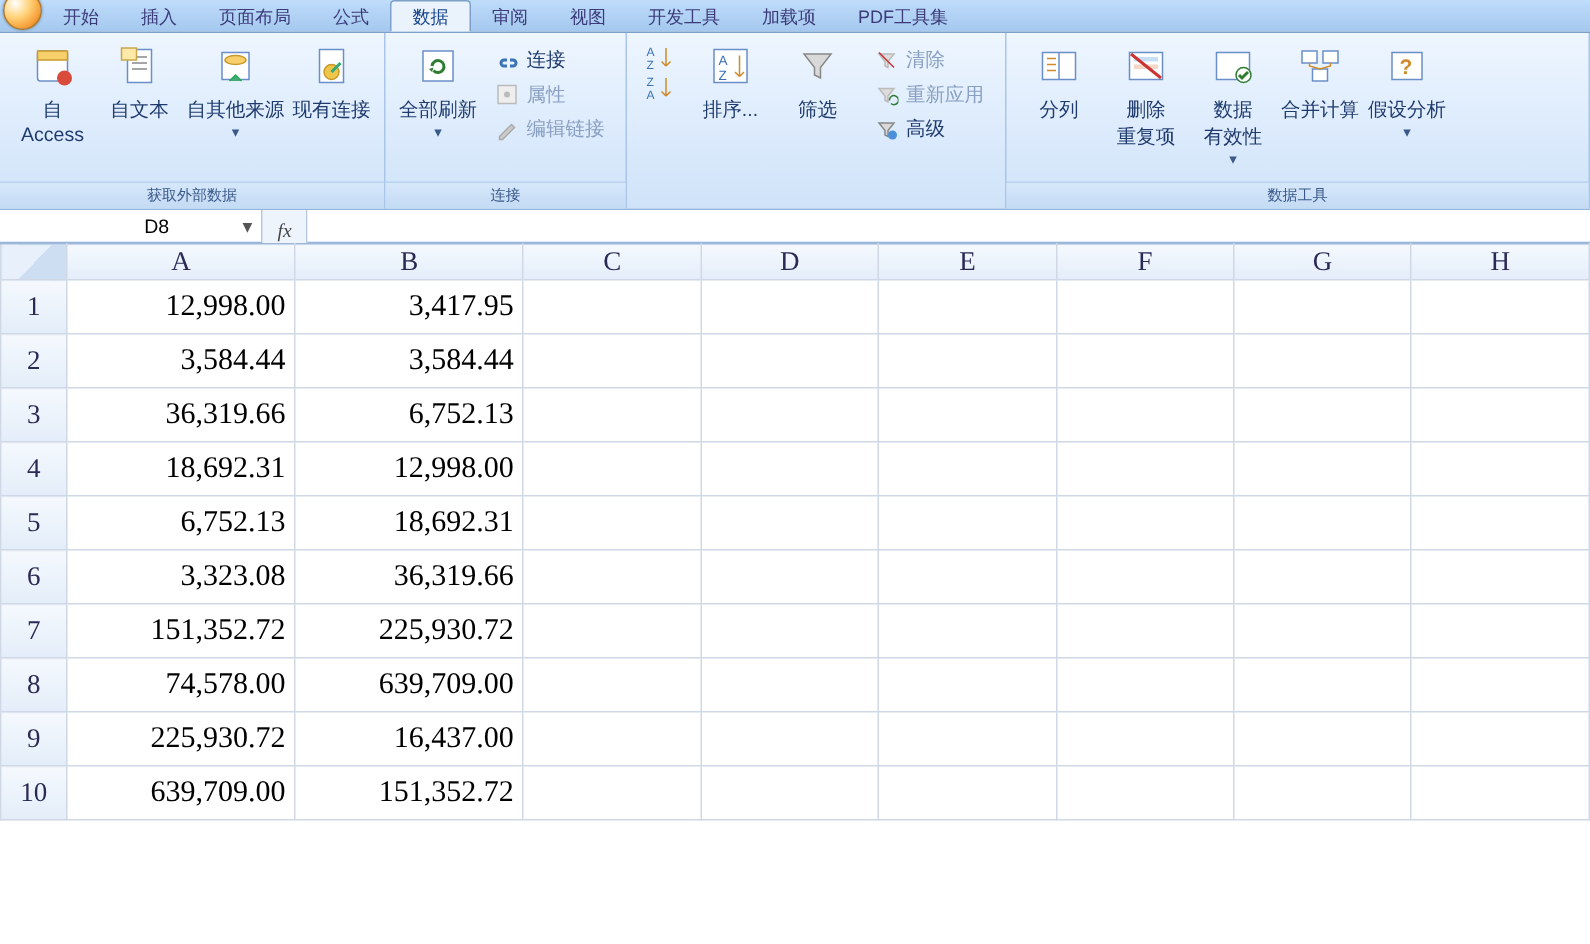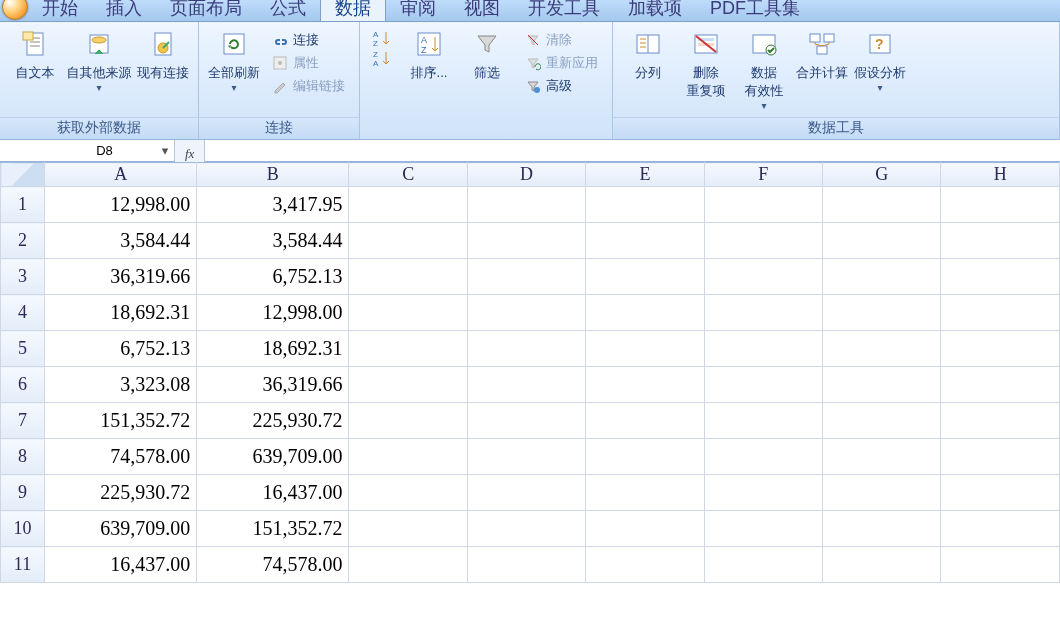--- a/index.html
+++ b/index.html
@@ -12,21 +12,21 @@
     background:#fff;
   }
   
   .menu-bar {
     display:flex;
     align-items:flex-end;
     height:22px;
     background: linear-gradient(#bfdcfb,#a4c8ee);
     border-bottom:1px solid #7e9fc9;
     padding-left:28px;
-    font-size:18px;
+    font-size:12px;
     color:#3b3b7a;
   }
   .menu-tab {
     padding:2px 14px 1px;
     cursor:pointer;
     white-space:nowrap;
   }
   .menu-tab.active {
     background:#eaf3fc;
     border:1px solid #7e9fc9;
@@ -56,21 +56,21 @@
     flex-direction:column;
     padding:4px 6px 0;
   }
   .ribbon-group-body {
     display:flex;
     align-items:flex-start;
     flex:1;
   }
   .ribbon-group-label {
     text-align:center;
-    font-size:14px;
+    font-size:10px;
     color:#3b5a8a;
     background:linear-gradient(#d6e7fa,#c3dbf4);
     border-top:1px solid #b8d2ef;
     margin:0 -6px;
     padding:1px 0 2px;
   }
   .big-btn {
     display:flex;
     flex-direction:column;
     align-items:center;
@@ -215,20 +215,30 @@
       <div class="menu-tab">开发工具</div>
       <div class="menu-tab">加载项</div>
       <div class="menu-tab">PDF工具集</div>
     </div>
 </div>
 
 <div class="ribbon">
 
   <div class="ribbon-group" style="flex:0 0 auto;">
     <div class="ribbon-group-body">
+      <div class="big-btn">
+        <span class="ic">
+          <svg width="28" height="28">
+              <rect x="4" y="4" width="20" height="20" rx="2" fill="#fff" stroke="#6a8ec8"></rect>
+              <rect x="4" y="4" width="20" height="6" fill="#f7cf6b" stroke="#c99b2d"></rect>
+              <circle cx="22" cy="22" r="5" fill="#d94b3a"></circle>
+            </svg>
+        </span>
+        <span>自 Access</span>
+      </div>
       <div class="big-btn">
         <span class="ic">
           <svg width="28" height="28">
               <rect x="6" y="3" width="16" height="22" fill="#fff" stroke="#6a8ec8"></rect>
               <path d="M9 8h10M9 12h10M9 16h10" stroke="#888"></path>
               <rect x="2" y="2" width="10" height="8" fill="#ffe9a8" stroke="#c7a84a"></rect>
             </svg>
         </span>
         <span>自文本</span>
       </div>
@@ -577,26 +587,15 @@
           <th class="rh">10</th>
           <td>639,709.00</td>
           <td>151,352.72</td>
           <td></td>
           <td></td>
           <td></td>
           <td></td>
           <td></td>
           <td></td>
         </tr>
-        <tr>
-          <th class="rh">11</th>
-          <td>16,437.00</td>
-          <td>74,578.00</td>
-          <td></td>
-          <td></td>
-          <td></td>
-          <td></td>
-          <td></td>
-          <td></td>
-        </tr>
       </tbody>
   </table>
 </div>
 
 </body></html>

